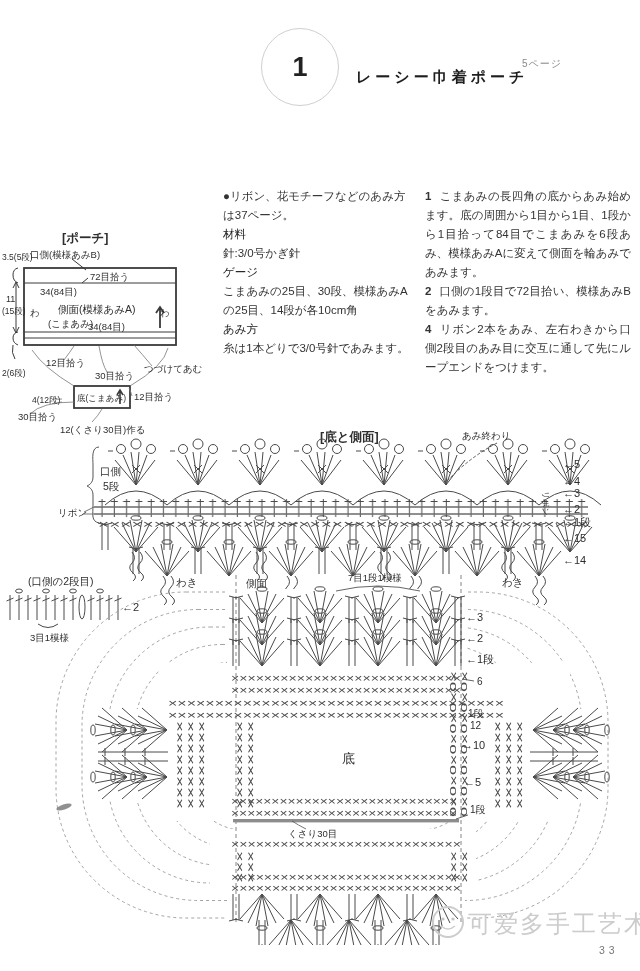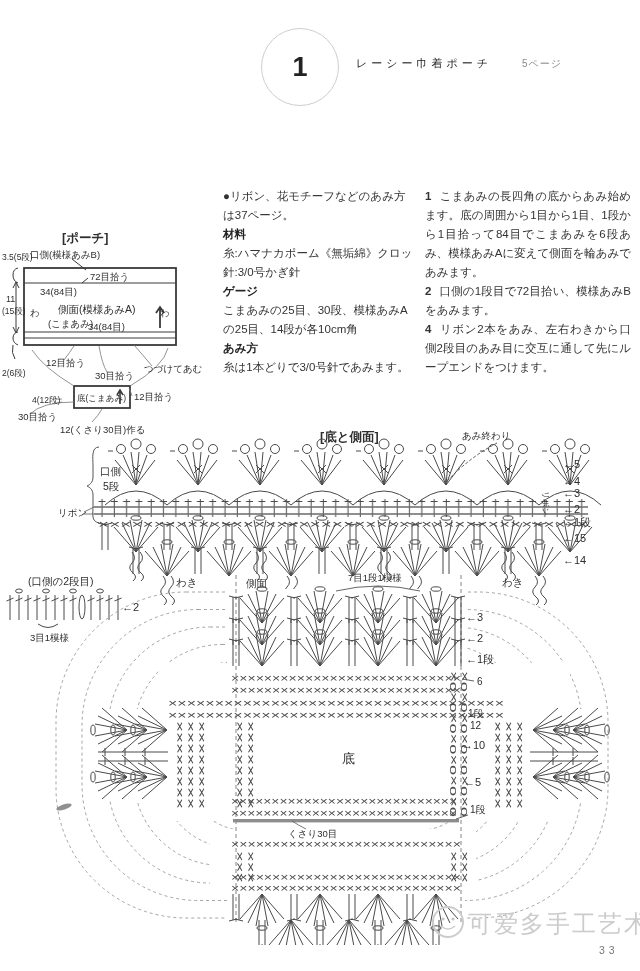--- a/index.html
+++ b/index.html
@@ -2,27 +2,27 @@
 <html><head>
 <meta charset="utf-8">
 <style>
   html,body{margin:0;padding:0;background:#e8e8e8;}
   #page{position:relative;width:640px;height:971px;background:#ffffff;overflow:hidden;
         font-family:"Liberation Sans","DejaVu Sans",sans-serif;color:#2b2b2b;}
   
   #title-circle{position:absolute;left:261px;top:28px;width:76px;height:76px;border:1px solid #cfcfcf;
         border-radius:50%;background:#fff;display:flex;align-items:center;justify-content:center;
         font-size:27px;font-weight:bold;color:#222;}
-  #main-title{position:absolute;left:356px;top:56px;font-size:11px;font-weight:normal;letter-spacing:4px;color:#1d1d1d;}
+  #main-title{position:absolute;left:356px;top:68px;font-size:15px;font-weight:bold;letter-spacing:4px;color:#1d1d1d;}
   #page-ref{position:absolute;left:522px;top:57px;font-size:10px;color:#8a8a8a;letter-spacing:1px;}
   
   .col{position:absolute;font-size:11.5px;line-height:19px;color:#333;}
   #info-col{left:207px;top:187px;width:214px;margin-left:16px;}
   #steps-col{left:425px;top:187px;width:206px;}
-  .hd{font-weight:bold;color:#222;}
+  .hd{font-weight:normal;color:#222;}
   .step{margin:0 0 0 0;text-align:justify;}
   .step b{margin-right:8px;}
   
   svg text{font-family:"Liberation Sans","DejaVu Sans",sans-serif;fill:#2e2e2e;}
   .lbl{font-size:9.5px;}
   .lbl10{font-size:10.5px;}
   .sym{fill:#4a4a4a;font-size:10px;}
   #page-num{position:absolute;left:599px;top:944px;font-size:10.5px;letter-spacing:4px;color:#777;text-align:center;}
   .wm{fill:#cccccc;}
 </style>
@@ -85,21 +85,20 @@
     <text x="75" y="175" font-size="8.5">底(こまあみ)</text>
     <text x="132" y="174" class="lbl">12目拾う</text>
     <text x="16" y="194" class="lbl">30目拾う</text>
     <text x="58" y="207" class="lbl">12(くさり30目)作る</text>
   </svg>
 
   <div id="info-col" class="col">
     <div>●リボン、花モチーフなどのあみ方</div>
     <div>は37ページ。</div>
     <div class="hd">材料</div>
-    <div>糸:ハマナカポーム《無垢綿》クロッ</div>
     <div>針:3/0号かぎ針</div>
     <div class="hd">ゲージ</div>
     <div>こまあみの25目、30段、模様あみA</div>
     <div>の25目、14段が各10cm角</div>
     <div class="hd">あみ方</div>
     <div>糸は1本どりで3/0号針であみます。</div>
   </div>
 
   <div id="steps-col" class="col">
     <p class="step"><b>1</b><span>こまあみの長四角の底からあみ始めます。底の周囲から1目から1目、1段から1目拾って84目でこまあみを6段あみ、模様あみAに変えて側面を輪あみであみます。</span></p>

